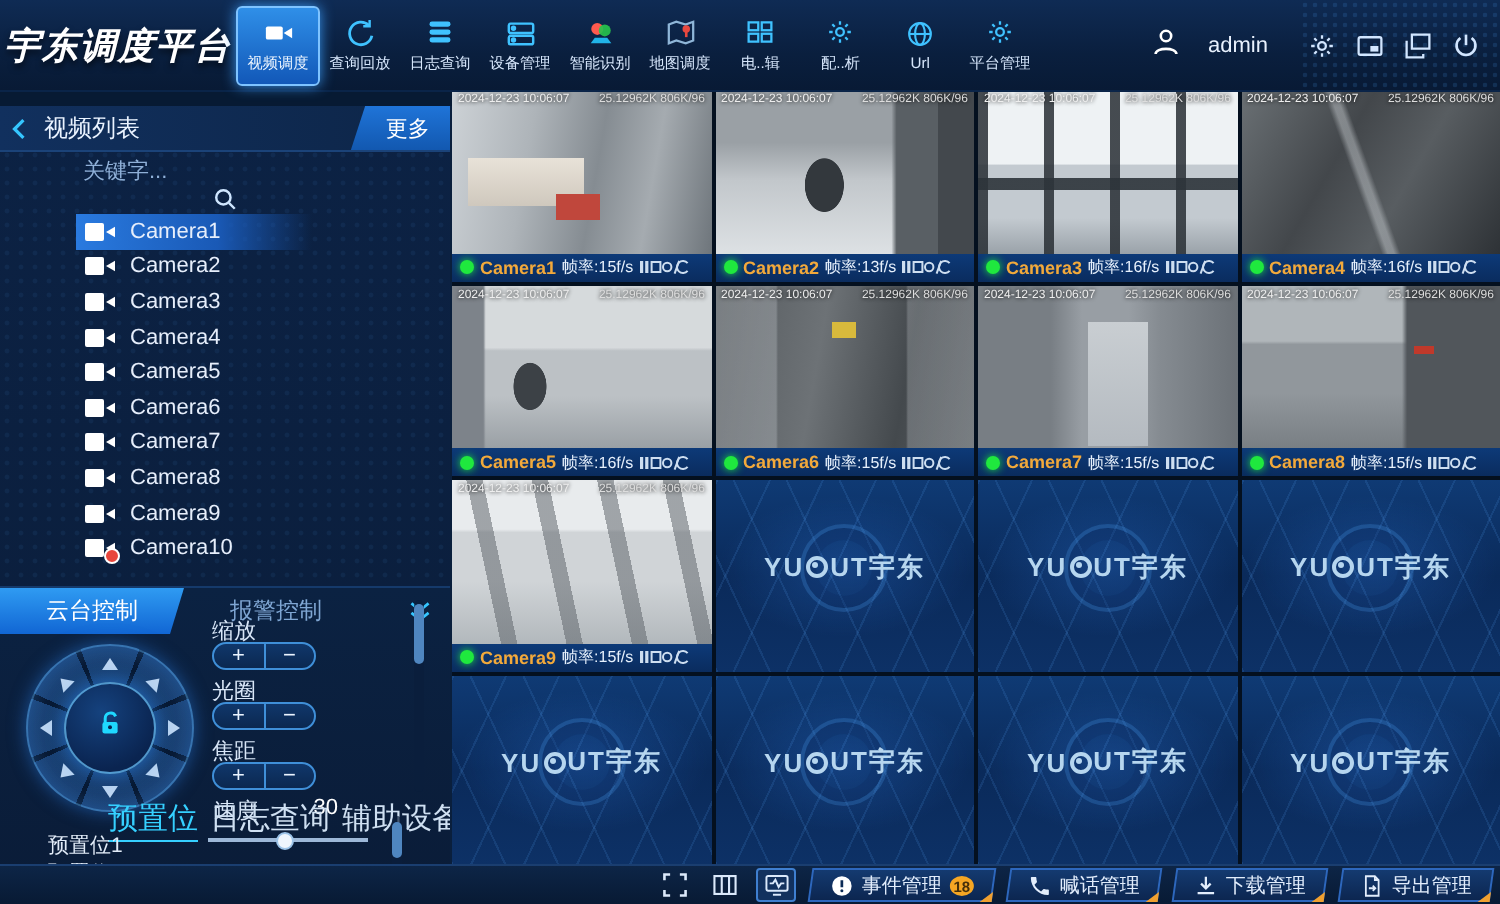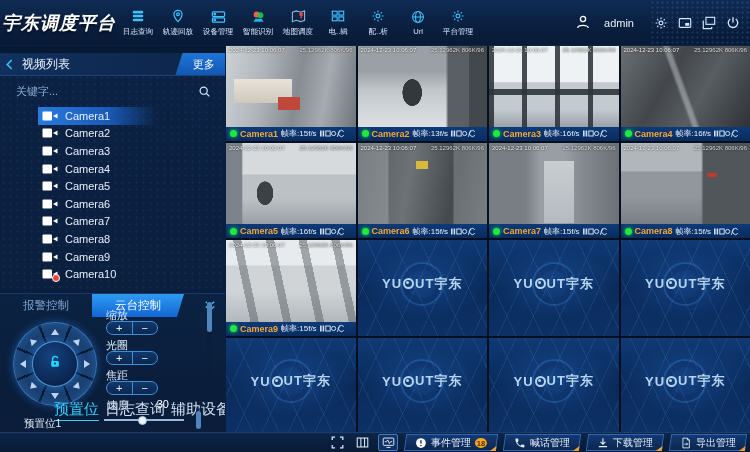--- a/index.html
+++ b/index.html
@@ -30,21 +30,21 @@
            background:linear-gradient(180deg,#0c2244,#0a1d3a);border-right:1px solid #0a1f3c;}
   .sidebar::before{content:'';position:absolute;inset:0;background:radial-gradient(rgba(70,150,230,.5) 1px,transparent 1.4px);
            background-size:7px 7px;opacity:.16;pointer-events:none;}
   .side-head{position:relative;height:22px;display:flex;align-items:center;
            background:linear-gradient(90deg,#11305e,#0d2547);border-bottom:1px solid #1b4379;}
   .back{width:20px;display:flex;justify-content:center;color:#35c6ff;cursor:pointer;}
   .side-title{font-size:12px;color:#eaf3ff;margin-left:2px;}
   .more-tab{position:absolute;right:-4px;top:0;height:22px;padding:0 14px;background:linear-gradient(180deg,#1f74d8,#1258b0);
            transform:skewX(-18deg);display:flex;align-items:center;cursor:pointer;}
   .more-tab span{transform:skewX(18deg);font-size:11px;color:#fff;}
-  .search-row{position:relative;height:24px;display:flex;align-items:center;padding:0 14px;margin-top:3px;}
+  .search-row{position:relative;height:24px;display:flex;align-items:center;padding:0 14px;margin-top:3px;flex-direction:column;}
   .search-input{flex:1;background:transparent;border:none;outline:none;color:#cfe0f5;font-size:11px;}
   .search-input::placeholder{color:#8fb0d8;}
   .search-icon{color:#cfe6ff;display:flex;cursor:pointer;}
   .cam-list{list-style:none;margin:4px 0 0;padding:0;height:178px;overflow:hidden;position:relative;}
   .cam{display:flex;align-items:center;gap:7px;height:17.6px;padding-left:42px;font-size:11px;color:#e6eefb;cursor:pointer;}
   .cam.sel{background:linear-gradient(90deg,rgba(43,127,232,.95) 0%,rgba(27,95,194,.9) 60%,rgba(27,95,194,0) 100%);
            background-repeat:no-repeat;background-size:118px 100%;background-position:38px 0;}
   .cicon{position:relative;width:16px;height:12px;color:#fff;display:inline-flex;}
   .odot{position:absolute;right:-2px;bottom:-2px;width:6px;height:6px;border-radius:50%;background:#e8463c;border:1px solid #fff;}
 
@@ -153,38 +153,47 @@
         display:flex;align-items:center;justify-content:center;padding:0 1px;}
 </style>
 </head>
 <body>
 
 <div class="app">
 
   <header class="topbar">
     <div class="brand">宇东调度平台</div>
     <nav class="nav">
+        <div class="nav-item active">
+          <span class="nicon">
+            <svg viewBox="0 0 16 16" width="15" height="15" fill="#fff">
+              <rect x="1" y="4.5" width="9" height="7" rx="1"></rect>
+              <path d="M10.5 8l4.5-2.8v5.6z"></path>
+            </svg>
+          </span>
+          <span class="nlabel">视频调度</span>
+        </div>
+        <div class="nav-item">
+          <span class="nicon">
+            <svg viewBox="0 0 16 16" width="15" height="15" fill="none" stroke="currentColor" stroke-width="1.5">
+              <path d="M13.8 9.5A6 6 0 1 1 12.2 4"></path>
+              <path d="M12.6 1v3.4H9.2" stroke-width="1.3"></path>
+            </svg>
+          </span>
+          <span class="nlabel">查询回放</span>
+        </div>
         <div class="nav-item">
           <span class="nicon">
             <svg viewBox="0 0 16 16" width="14" height="14" fill="currentColor">
               <rect x="2" y="2" width="12" height="3" rx="1.4"></rect>
               <rect x="2" y="6.5" width="12" height="3" rx="1.4"></rect>
               <rect x="2" y="11" width="12" height="3" rx="1.4"></rect>
             </svg>
           </span>
           <span class="nlabel">日志查询</span>
-        </div>
-        <div class="nav-item">
-          <span class="nicon">
-            <svg viewBox="0 0 16 16" width="14" height="14" fill="none" stroke="currentColor" stroke-width="1.4">
-              <path d="M8 1.5c-2.6 0-4.6 2-4.6 4.6C3.4 9.8 8 14.5 8 14.5s4.6-4.7 4.6-8.4C12.6 3.5 10.6 1.5 8 1.5z"></path>
-              <circle cx="8" cy="6" r="1.6"></circle>
-            </svg>
-          </span>
-          <span class="nlabel">轨迹回放</span>
         </div>
         <div class="nav-item">
           <span class="nicon">
             <svg viewBox="0 0 16 16" width="15" height="15" fill="none" stroke="currentColor" stroke-width="1.3">
               <rect x="1.5" y="3" width="13" height="5" rx="1"></rect>
               <rect x="1.5" y="9.5" width="13" height="4.5" rx="1"></rect>
               <circle cx="4" cy="5.5" r=".8" fill="currentColor"></circle>
               <circle cx="4" cy="11.7" r=".8" fill="currentColor"></circle>
             </svg>
           </span>
@@ -395,22 +404,22 @@
               <path d="M11 6l4.5-2.6v5.2z"></path>
             </svg>
             <i class="odot"></i>
           </span>
           <span>Camera10</span>
         </li>
       </ul>
 
     <div class="ctl">
       <div class="tabs">
+          <div class="tab active">云台控制</div>
           <div class="tab">报警控制</div>
-          <div class="tab active">云台控制</div>
           <span class="collapse">
             <svg viewBox="0 0 16 14" width="14" height="12" fill="none" stroke="currentColor" stroke-width="1.6">
               <path d="M3 2l5 4 5-4M3 7.5l5 4 5-4"></path>
             </svg>
           </span>
         </div>
       <div class="dpad">
         <span class="arr" style="transform:translate(-50%,-50%) rotate(0deg) translateY(-32px)"></span>
         <span class="arr" style="transform:translate(-50%,-50%) rotate(45deg) translateY(-32px)"></span>
         <span class="arr" style="transform:translate(-50%,-50%) rotate(90deg) translateY(-32px)"></span>

